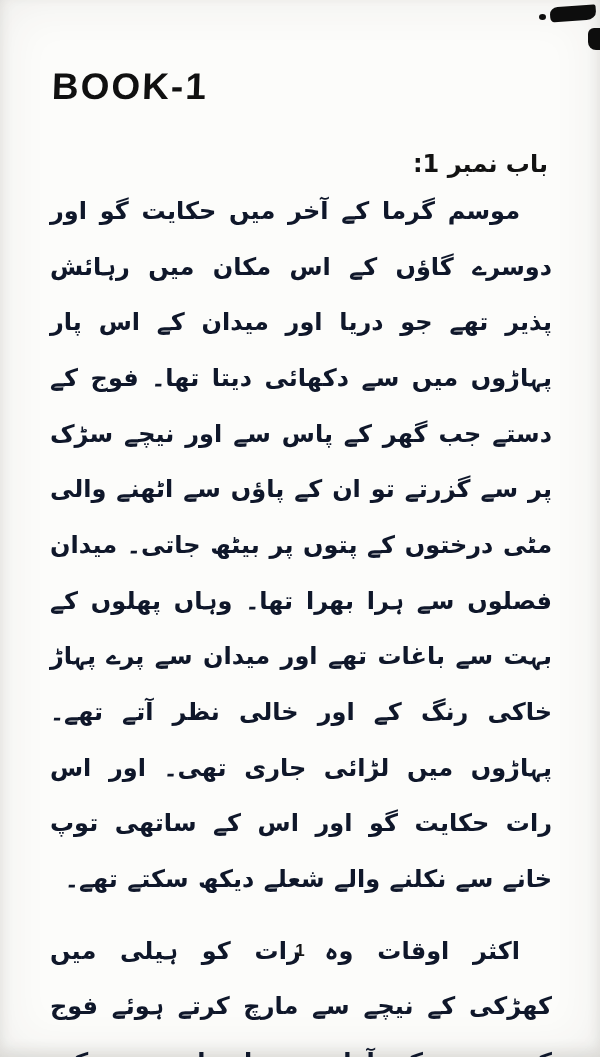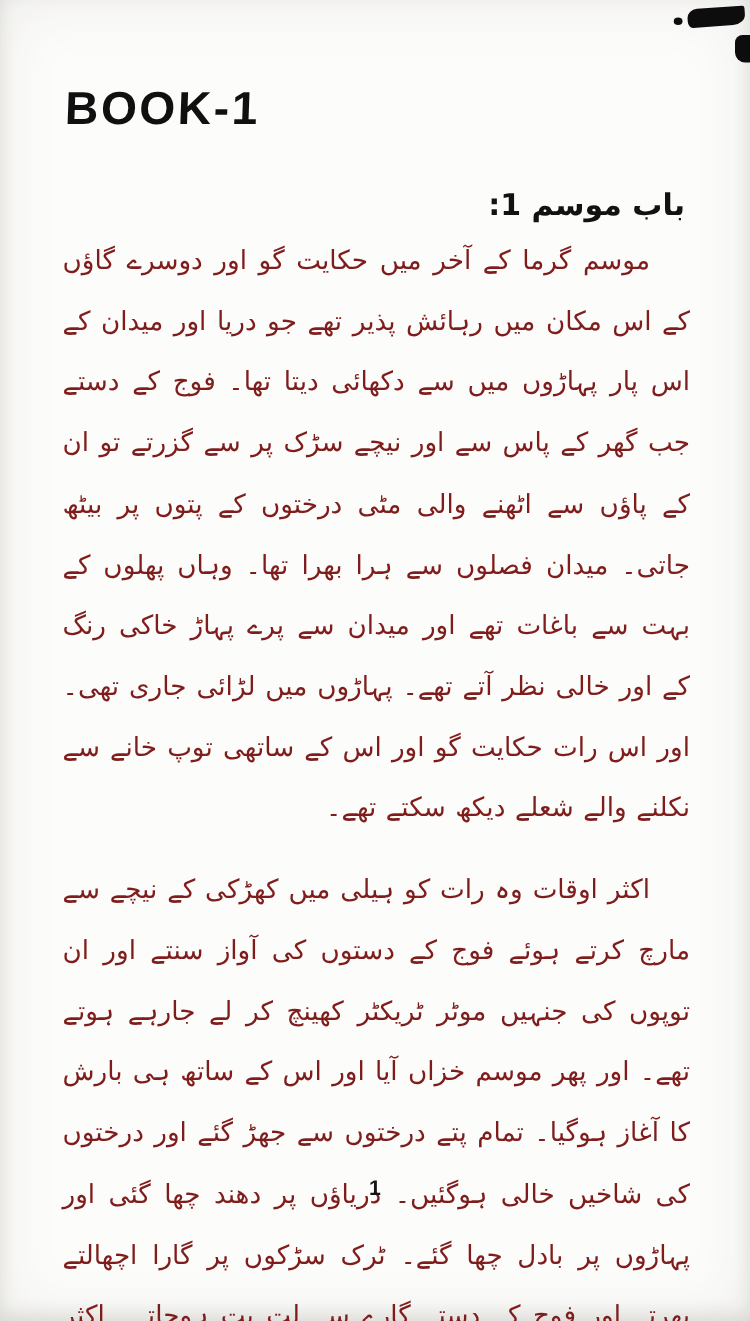--- a/index.html
+++ b/index.html
@@ -56,25 +56,25 @@
     margin: 42px 4px 6px 0;
     font-size: 24px;
     font-weight: 700;
     color: #121212;
   }
   .urdu-para {
     direction: rtl;
     unicode-bidi: embed;
     text-align: justify;
     text-indent: 32px;
-    font-size: 21px;
+    font-size: 24px;
     line-height: 2.32;
-    font-weight: 400;
+    font-weight: 700;
     margin: 6px 0 16px 0;
-    color: #7f1d1d;
+    color: #0f172a;
     word-spacing: 1px;
   }
   .page-number {
     position: absolute;
     bottom: 96px;
     left: 0;
     width: 100%;
     text-align: center;
     font-family: "Liberation Sans", sans-serif;
     font-size: 17px;
@@ -86,21 +86,21 @@
 <body>
 
 <div class="scan-page">
 
   <div class="ink-mark mark-1"></div>
   <div class="ink-mark mark-2"></div>
   <div class="ink-mark mark-3"></div>
 
   <h1 class="book-title">BOOK-1</h1>
 
-  <h2 class="chapter-heading">باب موسم 1:</h2>
+  <h2 class="chapter-heading">باب نمبر 1:</h2>
 
   <p class="urdu-para">موسم گرما کے آخر میں حکایت گو اور دوسرے گاؤں کے اس مکان میں رہائش پذیر تھے جو دریا اور میدان کے اس پار پہاڑوں میں سے دکھائی دیتا تھا۔ فوج کے دستے جب گھر کے پاس سے اور نیچے سڑک پر سے گزرتے تو ان کے پاؤں سے اٹھنے والی مٹی درختوں کے پتوں پر بیٹھ جاتی۔ میدان فصلوں سے ہرا بھرا تھا۔ وہاں پھلوں کے بہت سے باغات تھے اور میدان سے پرے پہاڑ خاکی رنگ کے اور خالی نظر آتے تھے۔ پہاڑوں میں لڑائی جاری تھی۔ اور اس رات حکایت گو اور اس کے ساتھی توپ خانے سے نکلنے والے شعلے دیکھ سکتے تھے۔</p>
 
   <p class="urdu-para">اکثر اوقات وہ رات کو ہیلی میں کھڑکی کے نیچے سے مارچ کرتے ہوئے فوج کے دستوں کی آواز سنتے اور ان توپوں کی جنہیں موٹر ٹریکٹر کھینچ کر لے جارہے ہوتے تھے۔ اور پھر موسم خزاں آیا اور اس کے ساتھ ہی بارش کا آغاز ہوگیا۔ تمام پتے درختوں سے جھڑ گئے اور درختوں کی شاخیں خالی ہوگئیں۔ دریاؤں پر دھند چھا گئی اور پہاڑوں پر بادل چھا گئے۔ ٹرک سڑکوں پر گارا اچھالتے پھرتے اور فوج کے دستے گارے سے لت پت ہوجاتے۔ اکثر اوقات بادشاہ کو کار پر سفر کرتے ہوئے دیکھا جاتا۔ وہ معائنہ کرتا کہ حالات کیسے جارہے ہیں۔ اور حالات ابتری کی طرف جارہے تھے۔</p>
 
   <div class="page-number">1</div>
 
 </div>
 
 </body></html>

